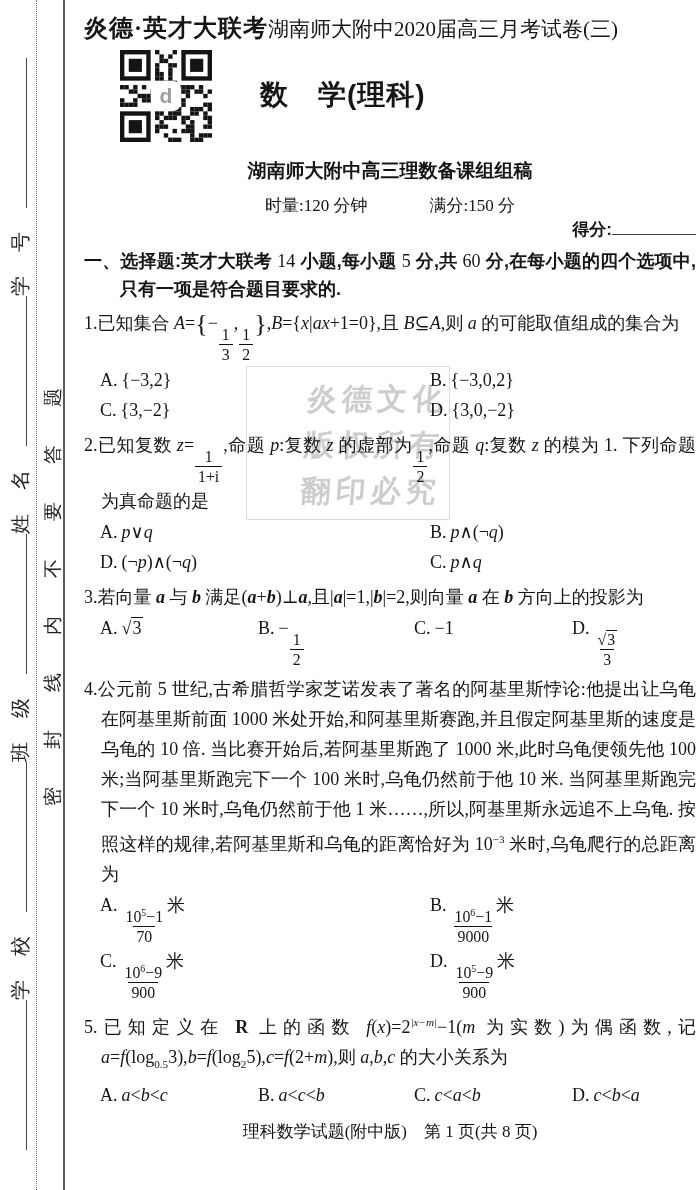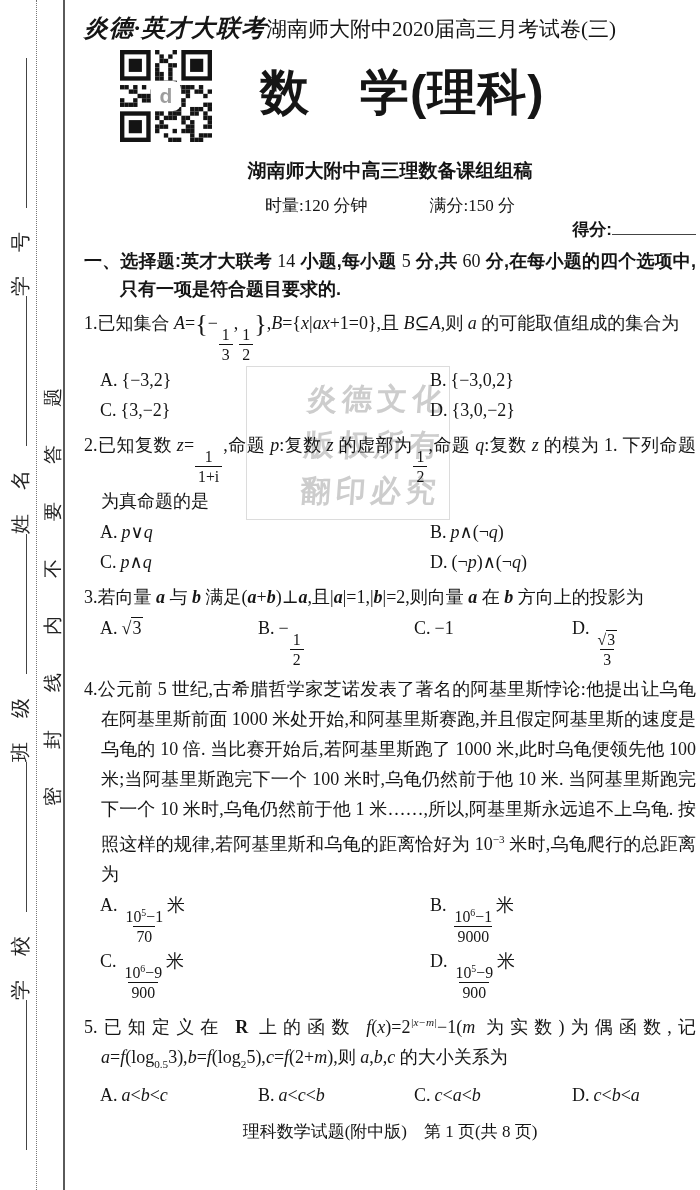--- a/index.html
+++ b/index.html
@@ -19,28 +19,28 @@
   .seal-chars{transform:translate(42px,806px) rotate(-90deg);font-size:19px;line-height:22px;letter-spacing:38px;color:#222;}
 
   
   .wm-box{position:absolute;left:246px;top:366px;width:202px;height:152px;border:1px solid #dcdcdc;}
   .wm{position:absolute;left:294px;top:376px;width:160px;text-align:center;color:#cdcdcd;
       font-weight:700;font-size:30px;line-height:46px;letter-spacing:5px;transform:skewX(-4deg);}
 
   
   .main{position:absolute;left:84px;top:6px;width:612px;}
   .exam-header{margin-top:6px;white-space:nowrap;font-size:21px;}
-  .exam-header .brand{font-weight:900;font-style:italic;font-size:24px;letter-spacing:1px;}
+  .exam-header .brand{font-weight:900;font-size:24px;letter-spacing:1px;}
   .title-block{position:relative;height:114px;}
   .qr{position:absolute;left:36px;top:6px;width:92px;height:92px;}
   .qr svg{display:block;}
   .qr-logo{position:absolute;left:33px;top:33px;width:26px;height:26px;background:#fff;border-radius:6px;
            box-shadow:0 0 0 2px #ffffff;display:flex;align-items:center;justify-content:center;
            color:#9d9d9d;font-weight:bold;font-size:21px;font-family:"Liberation Sans",sans-serif;}
-  .page-title{position:absolute;left:176px;top:16px;font-size:49px;font-weight:700;letter-spacing:1px;
+  .page-title{position:absolute;left:176px;top:32px;font-size:28px;font-weight:700;letter-spacing:1px;
               font-family:"Liberation Sans","DejaVu Sans",sans-serif;}
   .subtitle{text-align:center;font-size:19px;font-weight:700;font-family:"Liberation Sans","DejaVu Sans",sans-serif;}
   .info-line{text-align:center;margin-top:10px;font-size:17px;}
   .info-line .gap{display:inline-block;width:62px;}
   .score-line{text-align:right;font-size:17px;}
   .score-line .lbl{font-weight:700;font-family:"Liberation Sans","DejaVu Sans",sans-serif;}
   .score-blank{display:inline-block;width:84px;height:1em;border-bottom:1.4px solid #444;vertical-align:baseline;}
 
   .section-heading{margin-top:6px;font-size:18px;line-height:28px;font-weight:700;
       font-family:"Liberation Sans","DejaVu Sans",sans-serif;
@@ -271,23 +271,23 @@
               <span class="fd">1+i</span>
             </span>,命题 <span class="mv">p</span>:复数 <span class="mv">z</span> 的虚部为<span class="frac">
               <span class="fn">1</span>
               <span class="fd">2</span>
             </span>,命题 <span class="mv">q</span>:复数 <span class="mv">z</span> 的模为 1. 下列命题为真命题的是</span></div>
     <div class="opts grid2">
   <div class="opt"><span class="olabel">A.</span><span class="orich"><span class="mv">p</span>∨<span class="mv">q</span></span></div>
 
   <div class="opt"><span class="olabel">B.</span><span class="orich"><span class="mv">p</span>∧(¬<span class="mv">q</span>)</span></div>
 
+  <div class="opt"><span class="olabel">D.</span><span class="orich">(¬<span class="mv">p</span>)∧(¬<span class="mv">q</span>)</span></div>
+
   <div class="opt"><span class="olabel">C.</span><span class="orich"><span class="mv">p</span>∧<span class="mv">q</span></span></div>
-
-  <div class="opt"><span class="olabel">D.</span><span class="orich">(¬<span class="mv">p</span>)∧(¬<span class="mv">q</span>)</span></div>
 </div>
   </div>
 
   <div class="q">
     <div class="qbody"><span class="qnum">3.</span><span class="qtext">若向量 <span class="mvb">a</span> 与 <span class="mvb">b</span> 满足(<span class="mvb">a</span>+<span class="mvb">b</span>)⊥<span class="mvb">a</span>,且|<span class="mvb">a</span>|=1,|<span class="mvb">b</span>|=2,则向量 <span class="mvb">a</span> 在 <span class="mvb">b</span> 方向上的投影为</span></div>
     <div class="opts row4">
   <div class="opt"><span class="olabel">A.</span><span class="orich"><span class="sqrt">√<span class="rad">3</span></span></span></div>
 
   <div class="opt"><span class="olabel">B.</span><span class="orich">−<span class="frac">
                 <span class="fn">1</span>

